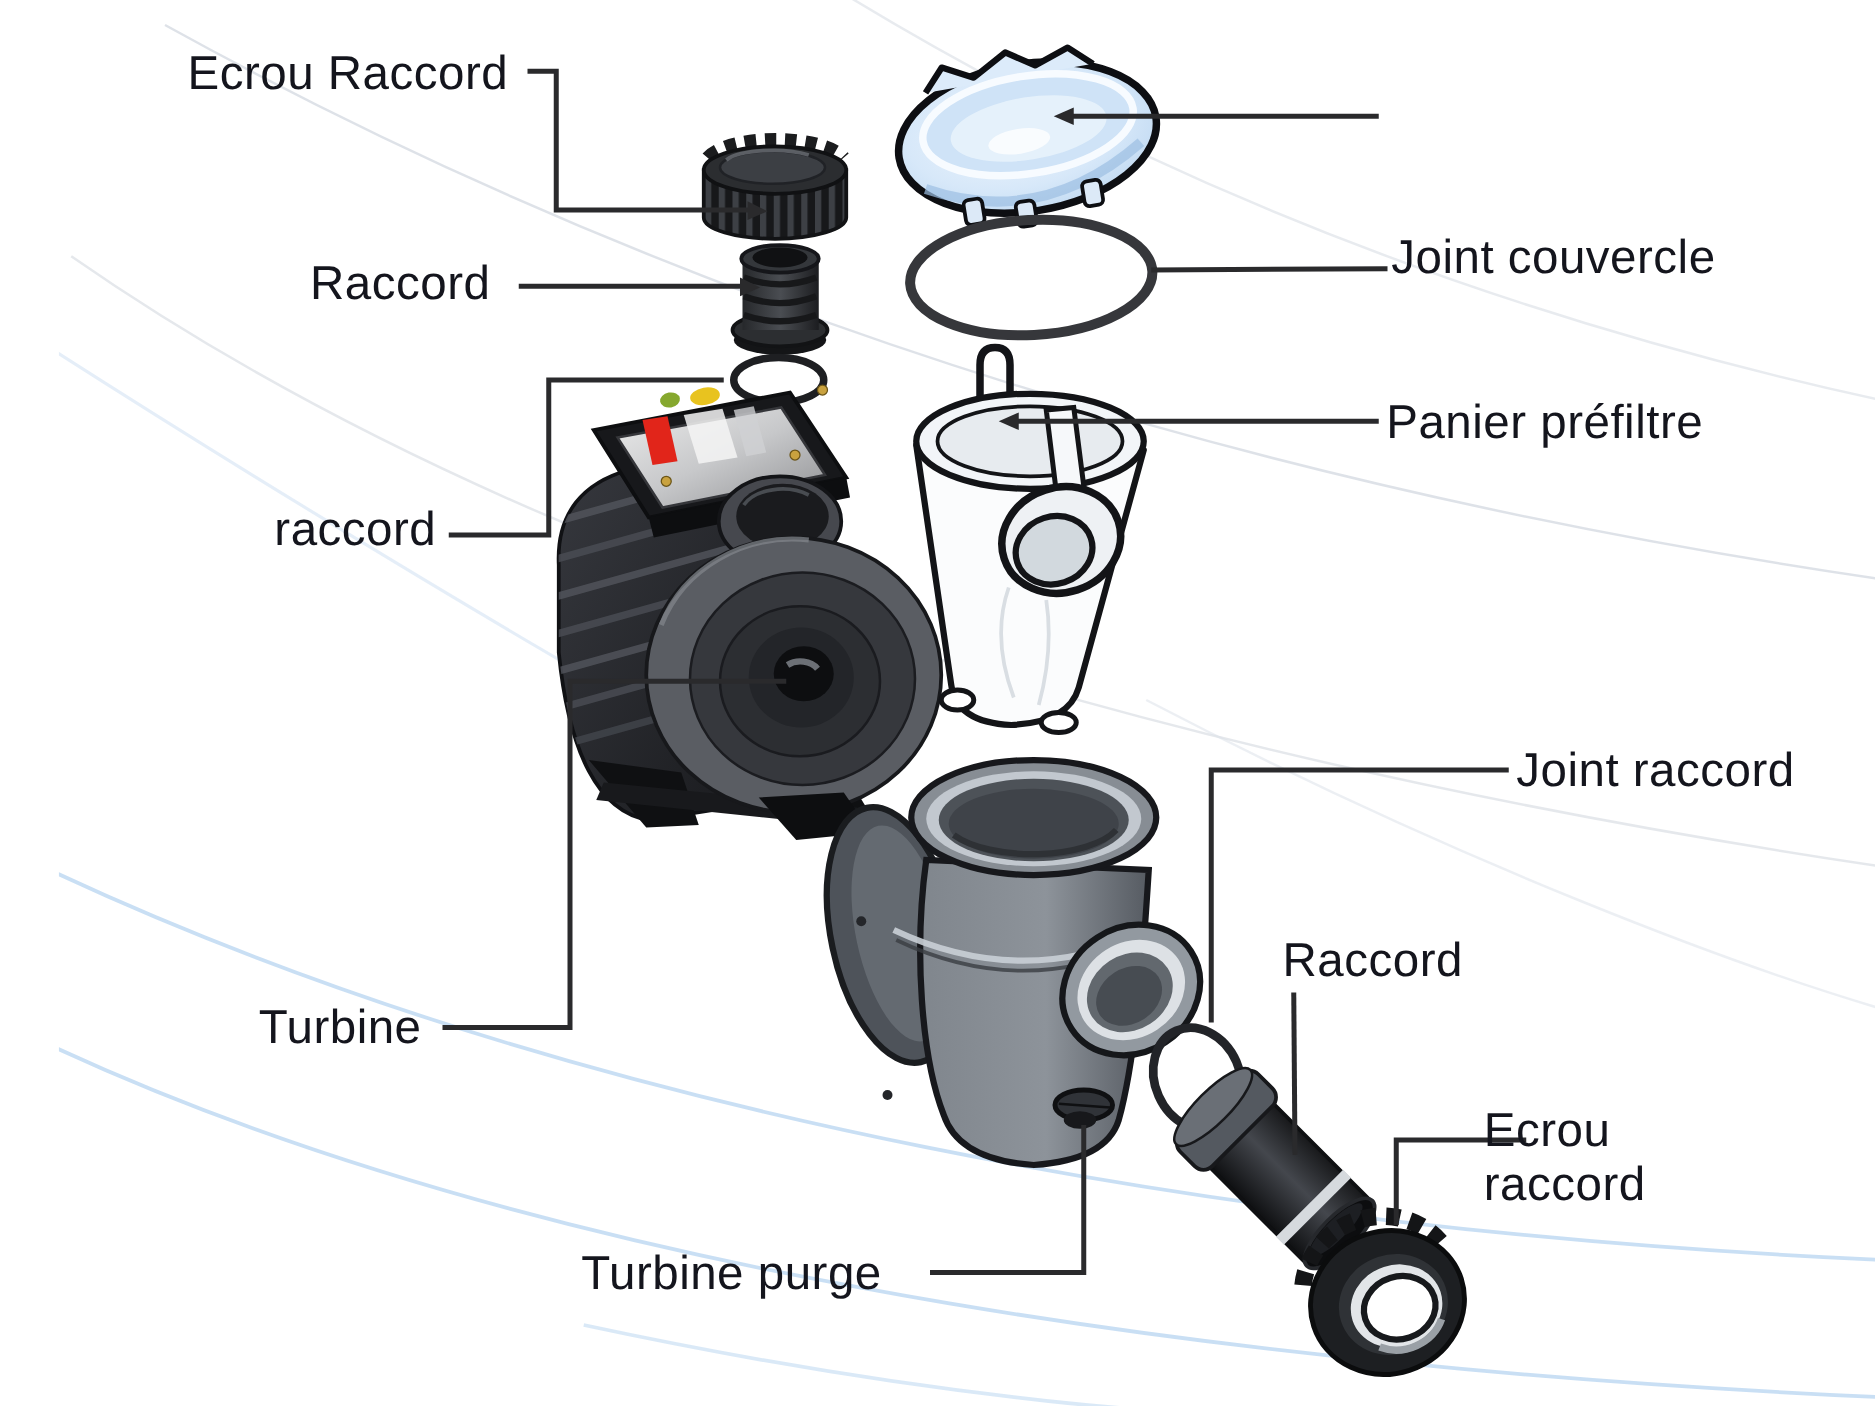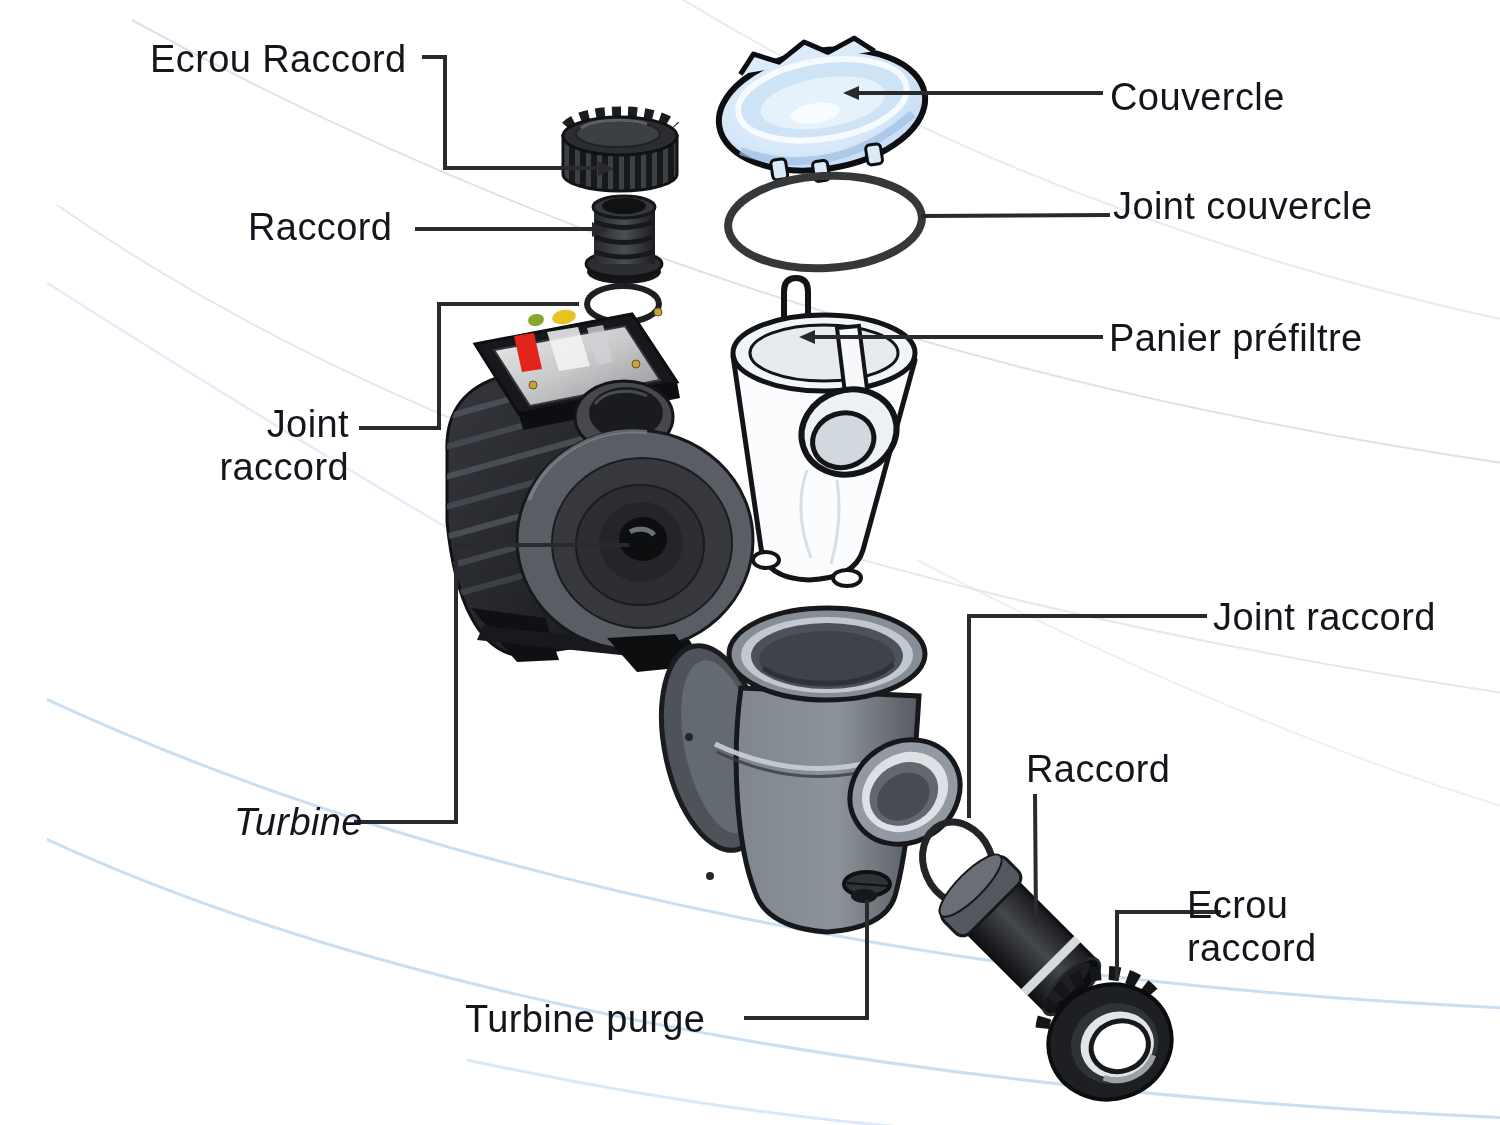--- a/index.html
+++ b/index.html
@@ -231,26 +231,24 @@
     <polygon points="768,330 752,337 768,344" fill="#2a2a2c" stroke="none"></polygon>
     <path d="M1160,616 L922,616 L922,818"></path>
     <path d="M988,794 L989,924"></path>
     <path d="M1174,912 L1070,912 L1070,980"></path>
   </g>
 </svg>
 
   <div class="label" style="left:103px;top:38px;">Ecrou Raccord</div>
   <div class="label" style="left:201px;top:206px;">Raccord</div>
   <div class="label two" style="left:122px;top:403px;width:180px;text-align:right;">
-    <div>Joint</div>
     <div>raccord</div>
   </div>
-  <div class="label" style="left:187px;top:801px;font-style:italic;">Turbine</div>
+  <div class="label" style="left:160px;top:801px;">Turbine</div>
   <div class="label" style="left:418px;top:998px;">Turbine purge</div>
-  <div class="label" style="left:1063px;top:76px;">Couvercle</div>
   <div class="label" style="left:1066px;top:185px;">Joint couvercle</div>
   <div class="label" style="left:1062px;top:317px;">Panier préfiltre</div>
   <div class="label" style="left:1166px;top:596px;">Joint raccord</div>
   <div class="label" style="left:979px;top:748px;">Raccord</div>
   <div class="label two" style="left:1140px;top:884px;width:196px;text-align:left;">
     <div>Ecrou</div>
     <div>raccord</div>
   </div>
 
 </div>

